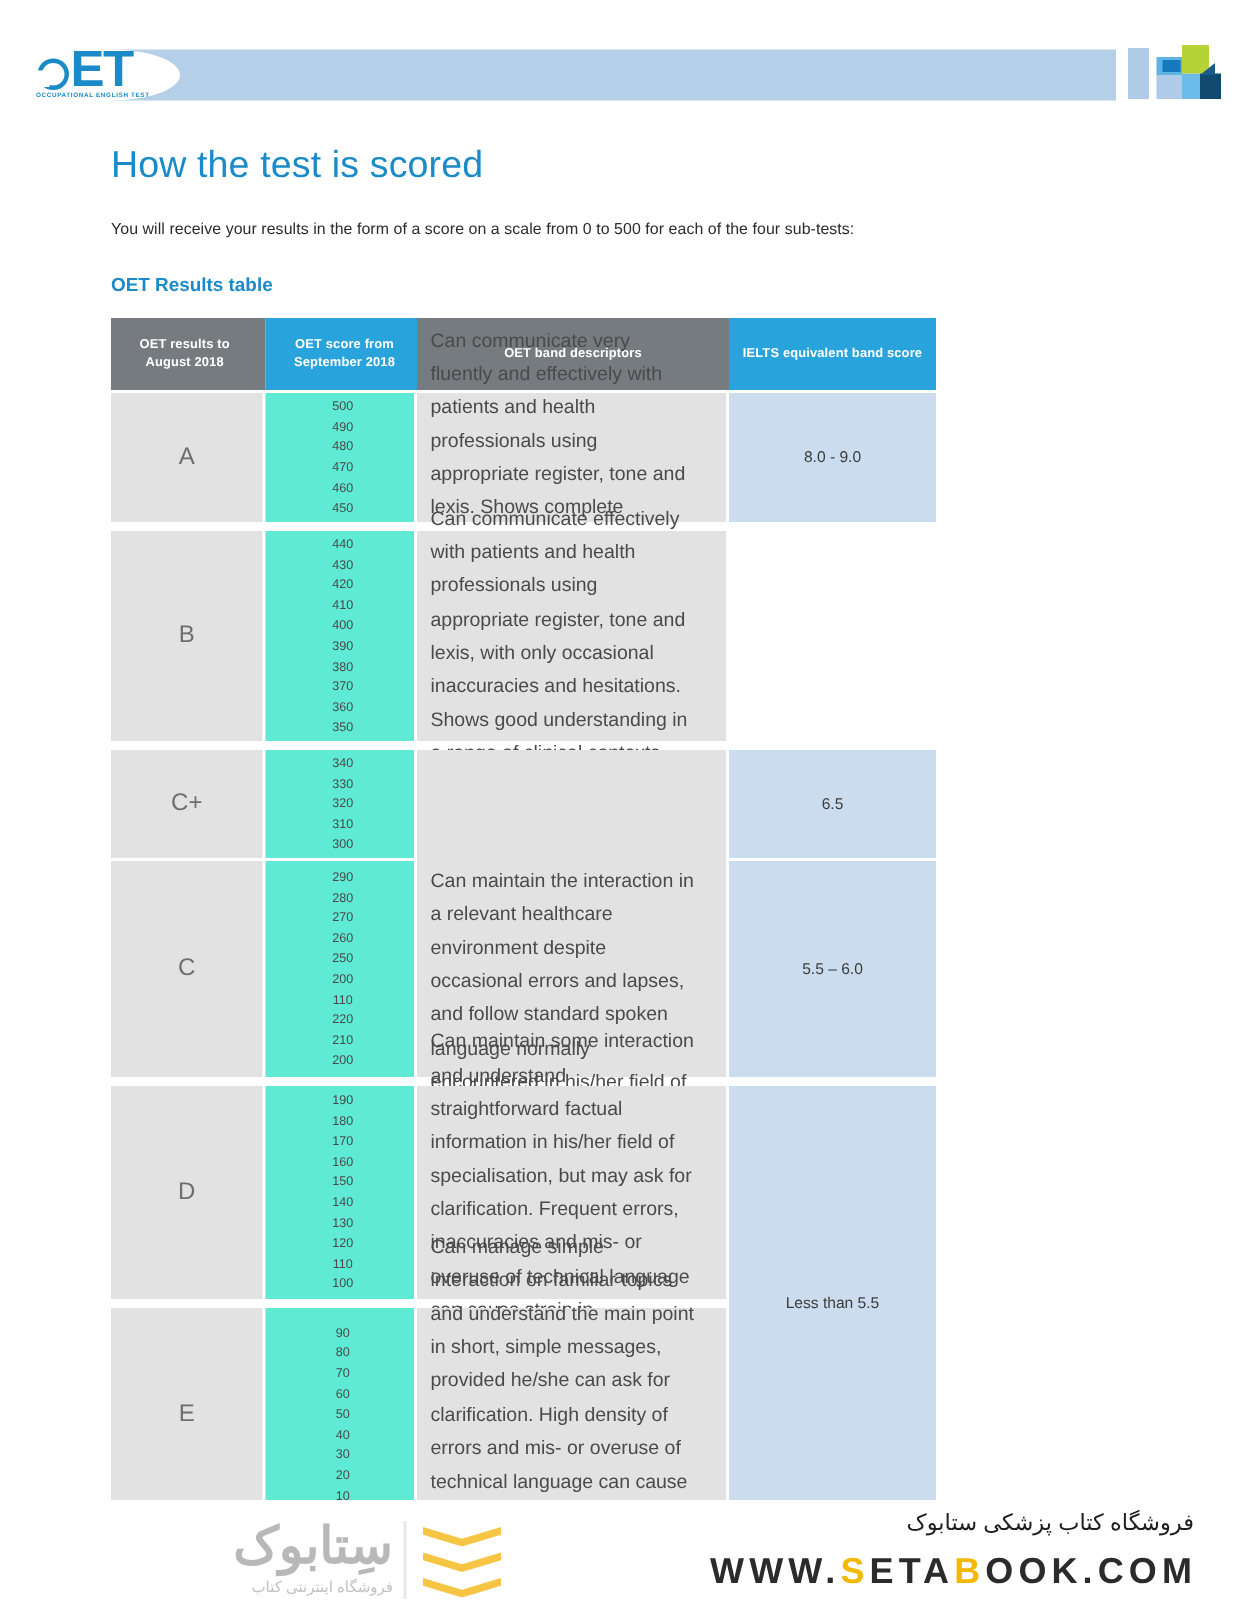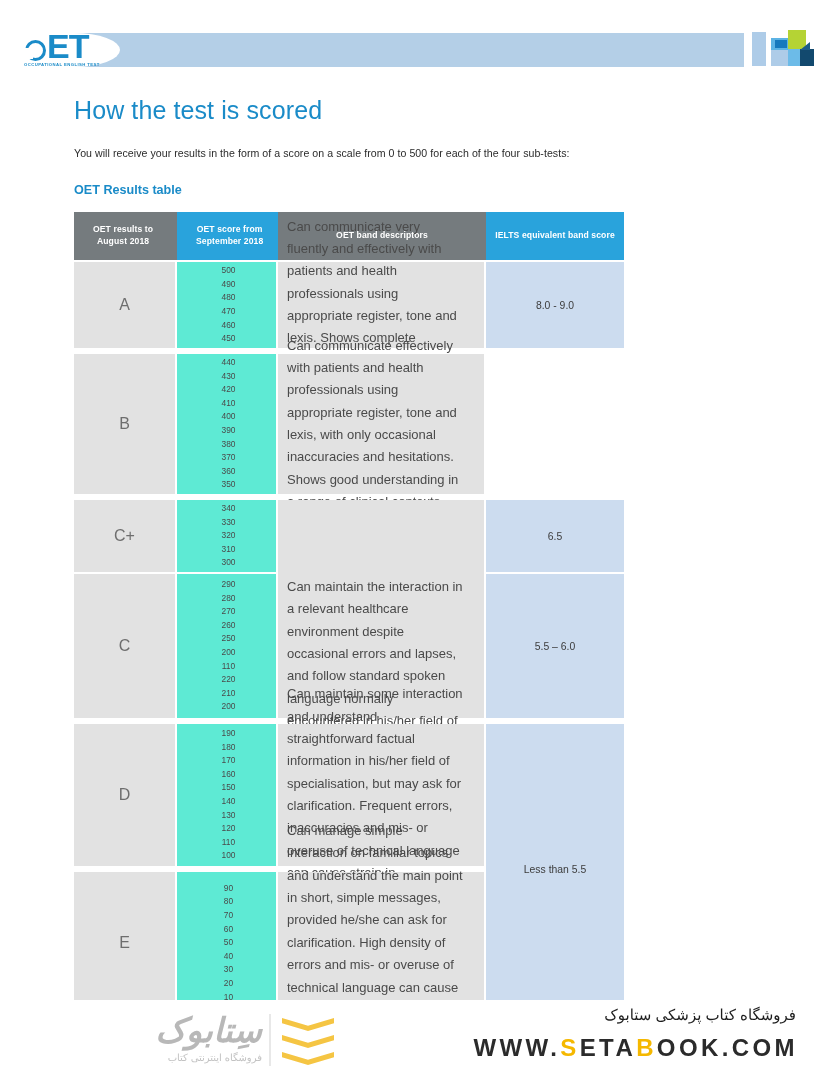--- a/index.html
+++ b/index.html
@@ -225,21 +225,20 @@
     position: absolute;
     left: 0; top: 2px;
     width: 190px; height: 40px;
     font-size: 34px;
     color: #b8b8b8;
     direction: rtl;
     text-align: right;
     font-weight: bold;
     letter-spacing: -1px;
     white-space: nowrap;
-    font-style: italic;
   }
   .seta-sub {
     position: absolute;
     left: 0; top: 44px;
     width: 190px;
     font-size: 10px;
     color: #c2c2c2;
     direction: rtl;
     text-align: right;
     white-space: nowrap;

